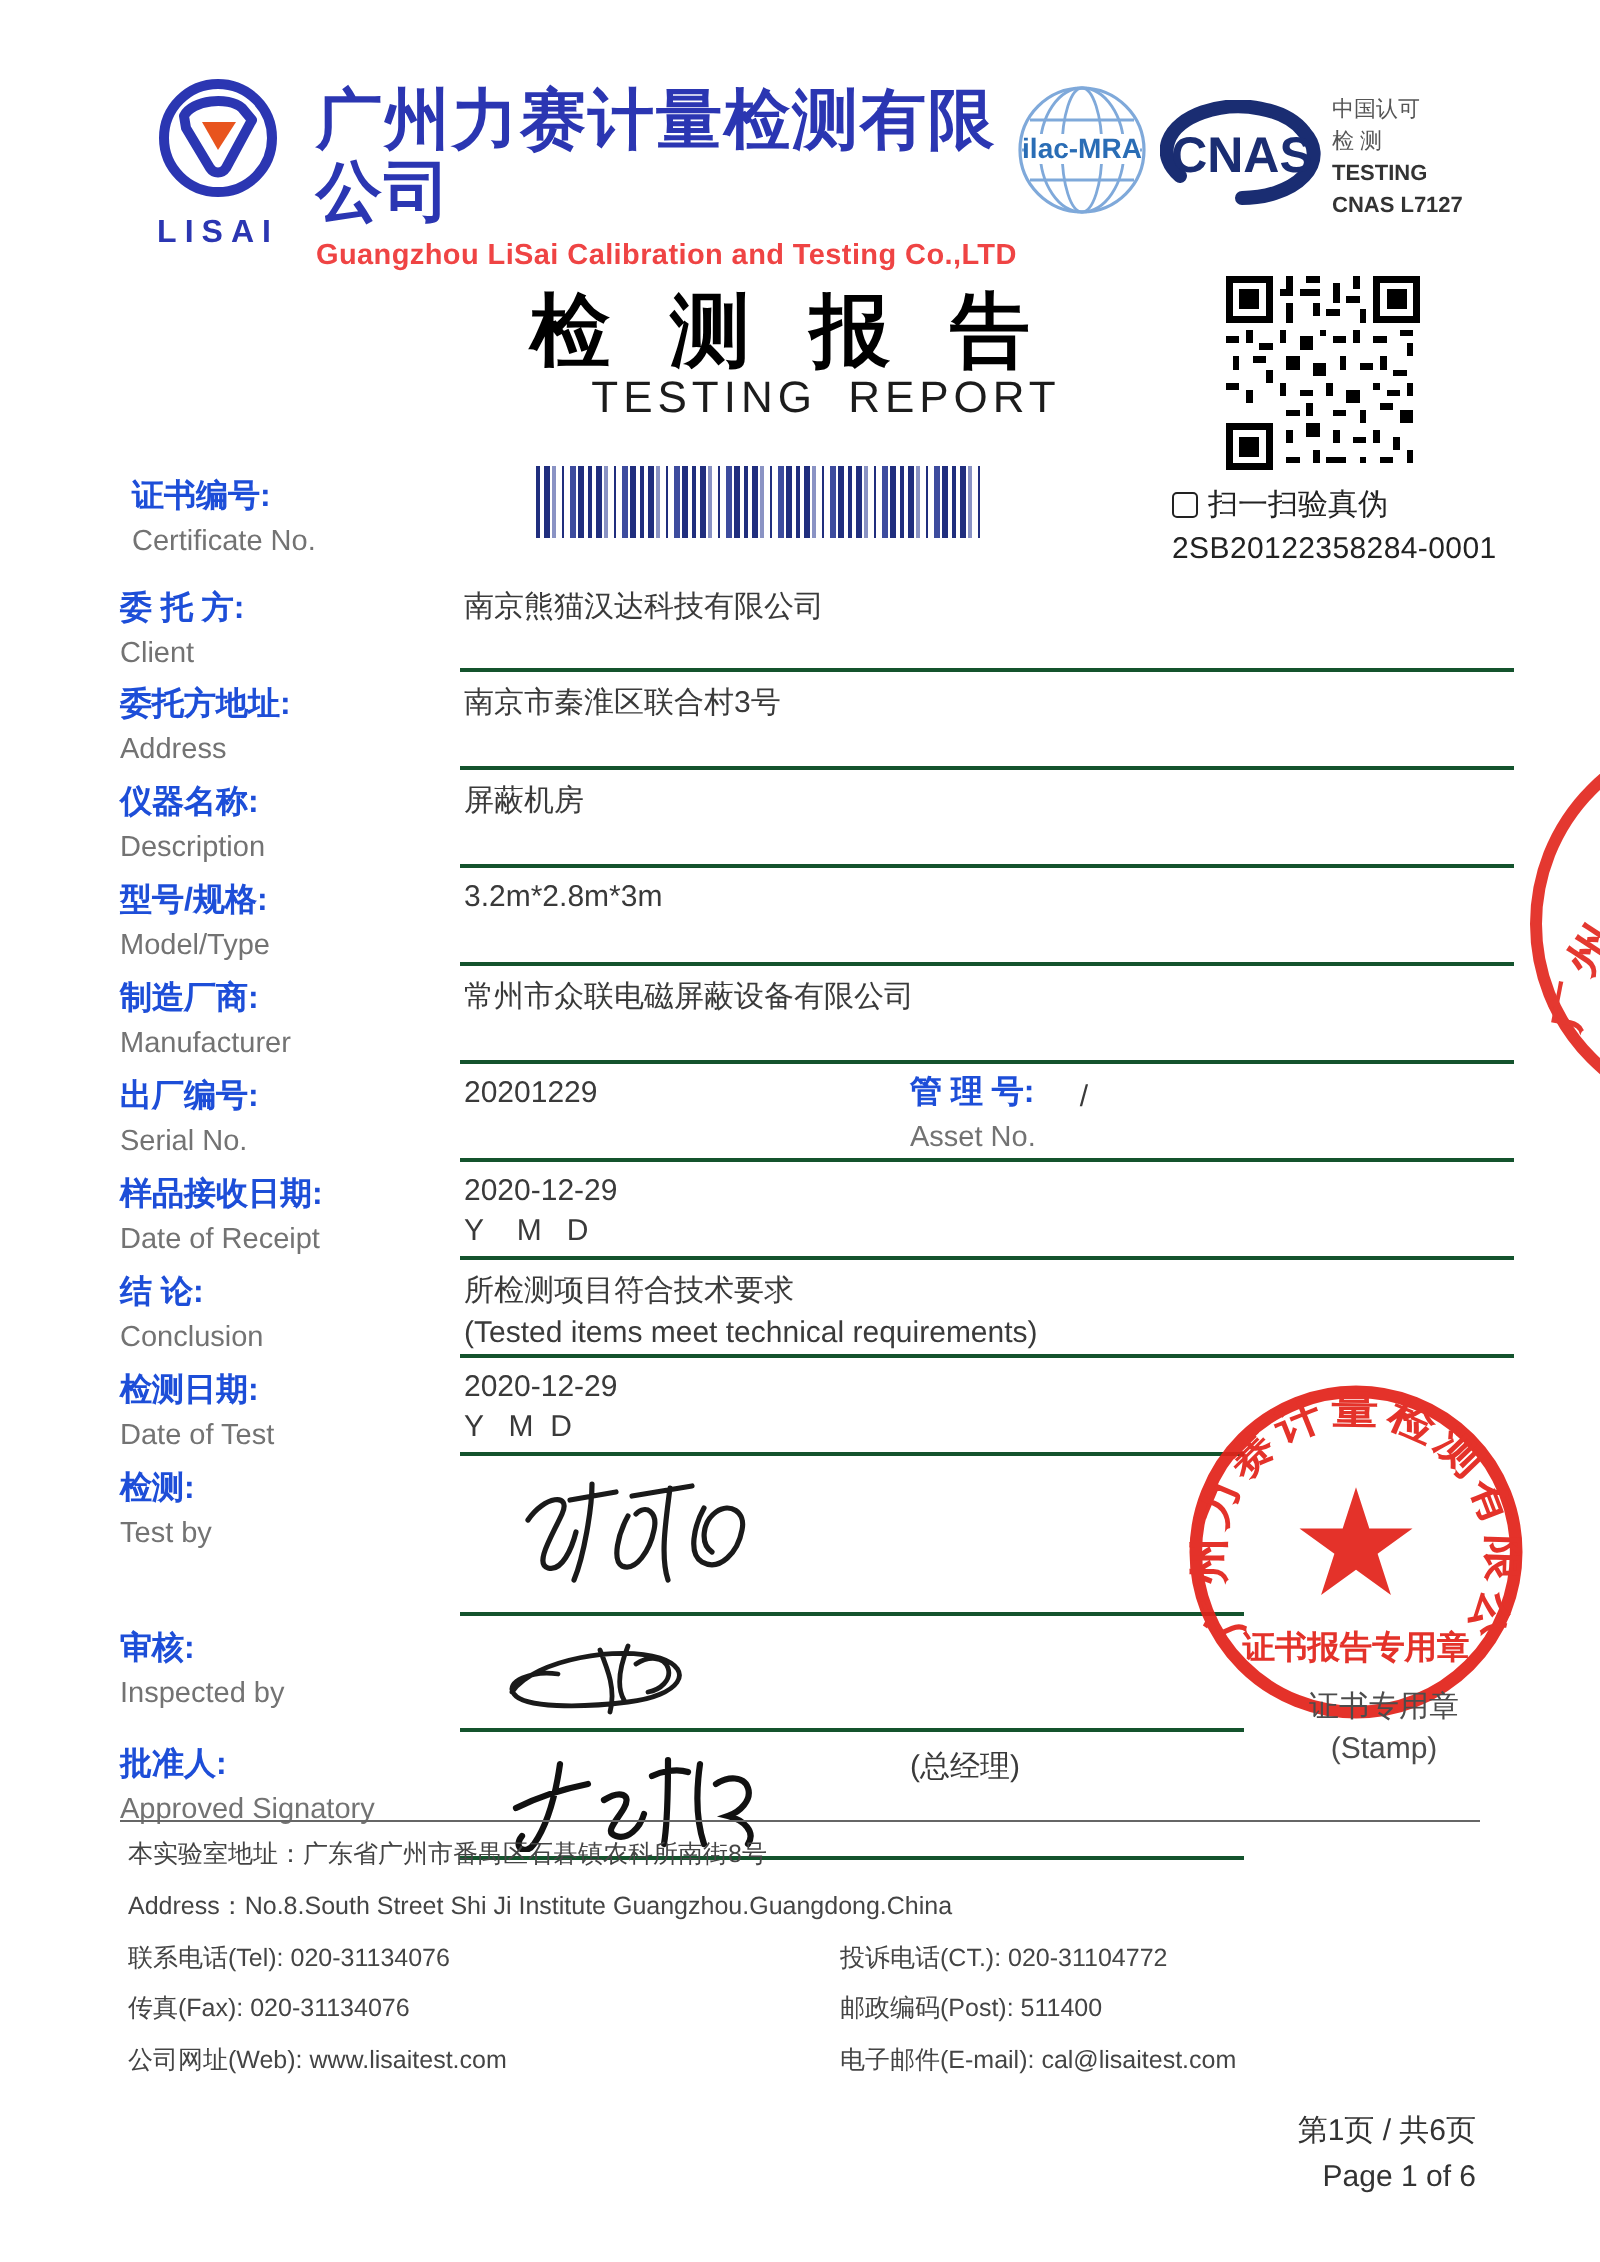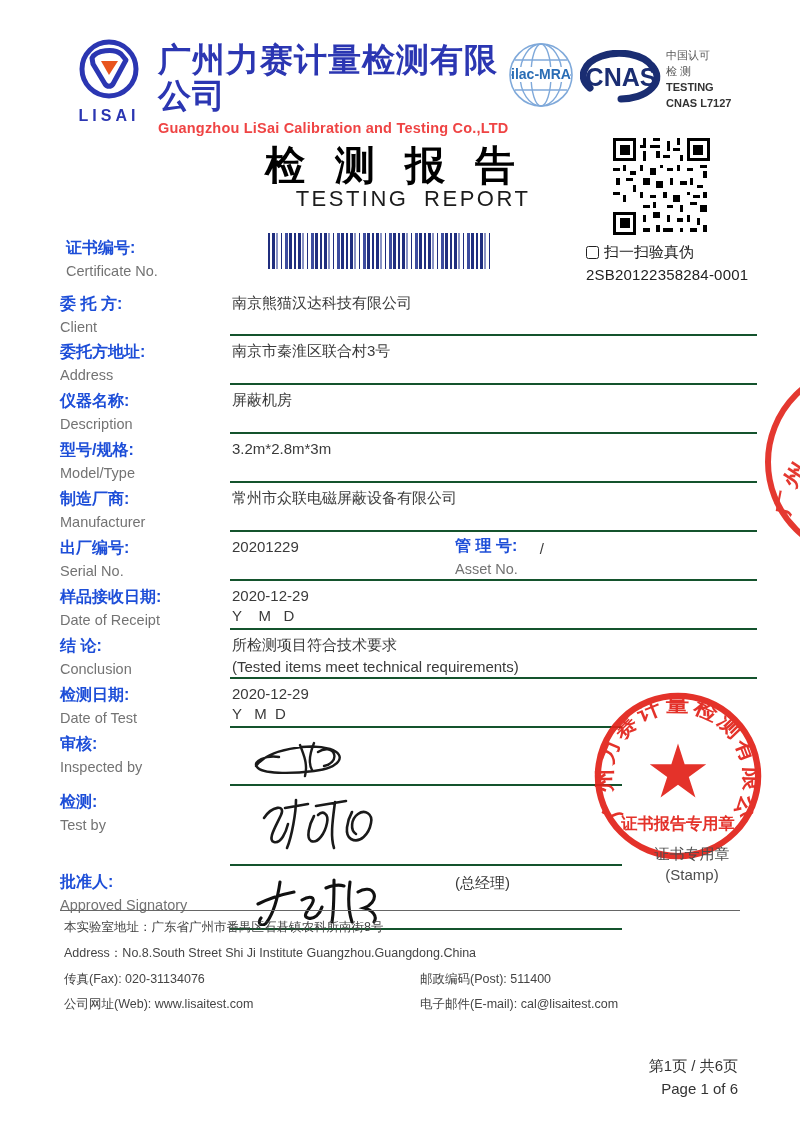--- a/index.html
+++ b/index.html
@@ -276,38 +276,38 @@
       <div class="lbl">
           <div class="lab-zh">检测日期:</div>
         <div class="lab-en">Date of Test</div>
         </div>
       <div class="val short h47"><span>2020-12-29</span>
         <div class="v2">Y   M  D</div></div>
     </div>
 
     <div class="row">
       <div class="lbl">
+          <div class="lab-zh">检测:</div>
+        <div class="lab-en">Test by</div>
+        </div>
+      <div class="val short" style="min-height:70px;">
+        <svg class="sig" width="160" height="62" viewBox="0 0 160 62">
+          <path d="M16,24 C24,12 38,10 33,21 C28,32 19,46 26,48 C33,50 38,38 40,30 M37,14 L60,10 M48,6 C48,18 44,42 39,54 M66,22 C61,31 58,44 63,47 C70,50 77,39 79,29 C81,20 75,16 70,21 M87,8 C85,24 82,42 86,54 M68,12 L98,7 M104,18 C99,27 96,41 103,45 C112,50 121,40 123,29 C125,20 117,15 110,20 C103,25 102,36 108,40" stroke="#1a1a1a" stroke-width="2.6" fill="none" stroke-linecap="round"></path>
+        </svg>
+      </div>
+    </div>
+
+    <div class="row">
+      <div class="lbl">
           <div class="lab-zh">审核:</div>
         <div class="lab-en">Inspected by</div>
         </div>
       <div class="val short" style="min-height:46px;">
         <svg class="sig" width="130" height="46" viewBox="0 0 130 46">
           <path d="M8,30 C20,13 62,7 82,13 C100,19 92,32 66,35 C42,38 14,38 9,31 C4,25 18,19 31,21 M52,9 C56,19 60,29 57,40 M66,7 C62,17 60,27 64,34 M70,16 C76,12 84,12 86,18 C88,24 82,29 76,30" stroke="#1a1a1a" stroke-width="2.4" fill="none" stroke-linecap="round"></path>
-        </svg>
-      </div>
-    </div>
-
-    <div class="row">
-      <div class="lbl">
-          <div class="lab-zh">检测:</div>
-        <div class="lab-en">Test by</div>
-        </div>
-      <div class="val short" style="min-height:70px;">
-        <svg class="sig" width="160" height="62" viewBox="0 0 160 62">
-          <path d="M16,24 C24,12 38,10 33,21 C28,32 19,46 26,48 C33,50 38,38 40,30 M37,14 L60,10 M48,6 C48,18 44,42 39,54 M66,22 C61,31 58,44 63,47 C70,50 77,39 79,29 C81,20 75,16 70,21 M87,8 C85,24 82,42 86,54 M68,12 L98,7 M104,18 C99,27 96,41 103,45 C112,50 121,40 123,29 C125,20 117,15 110,20 C103,25 102,36 108,40" stroke="#1a1a1a" stroke-width="2.6" fill="none" stroke-linecap="round"></path>
         </svg>
       </div>
     </div>
 
     <div class="row">
       <div class="lbl">
           <div class="lab-zh">批准人:</div>
         <div class="lab-en">Approved Signatory</div>
         </div>
       <div class="val short" style="min-height:50px;">
@@ -345,20 +345,24 @@
   <div class="stamp-caption">
     <div>证书专用章</div>
     <div>(Stamp)</div>
   </div>
 
   <div class="foot-line"></div>
   <div class="foot">
     <div class="fr">本实验室地址：广东省广州市番禺区石碁镇农科所南街8号</div>
     <div class="fr">Address：No.8.South Street Shi Ji Institute Guangzhou.Guangdong.China</div>
     <div class="fr foot-cols">
+      <span class="c1">联系电话(Tel): 020-31134076</span>
+      <span>投诉电话(CT.): 020-31104772</span>
+    </div>
+    <div class="fr foot-cols">
       <span class="c1">传真(Fax): 020-31134076</span>
       <span>邮政编码(Post): 511400</span>
     </div>
     <div class="fr foot-cols">
       <span class="c1">公司网址(Web): www.lisaitest.com</span>
       <span>电子邮件(E-mail): cal@lisaitest.com</span>
     </div>
   </div>
 
   <div class="pagenum">

